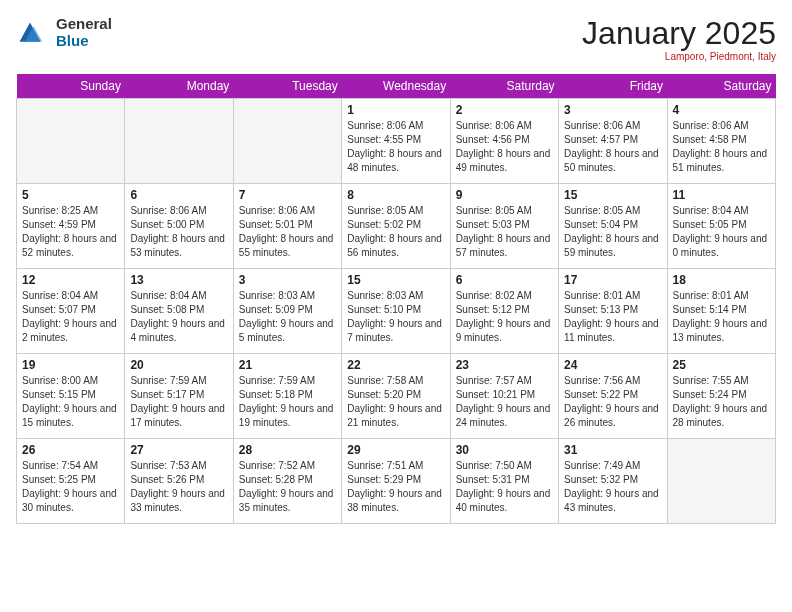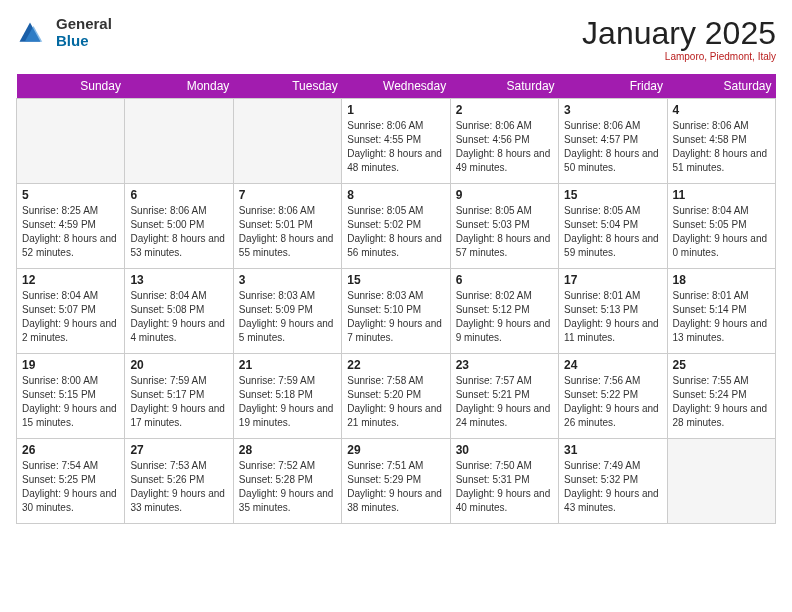--- a/index.html
+++ b/index.html
@@ -289,21 +289,21 @@
         <td>
           <span class="day-num">22</span>
           <div class="day-info">Sunrise: 7:58 AM
 Sunset: 5:20 PM
 Daylight: 9 hours
 and 21 minutes.</div>
         </td>
         <td>
           <span class="day-num">23</span>
           <div class="day-info">Sunrise: 7:57 AM
-Sunset: 5:21 PM
+Sunset: 10:21 PM
 Daylight: 9 hours
 and 24 minutes.</div>
         </td>
         <td>
           <span class="day-num">24</span>
           <div class="day-info">Sunrise: 7:56 AM
 Sunset: 5:22 PM
 Daylight: 9 hours
 and 26 minutes.</div>
         </td>

